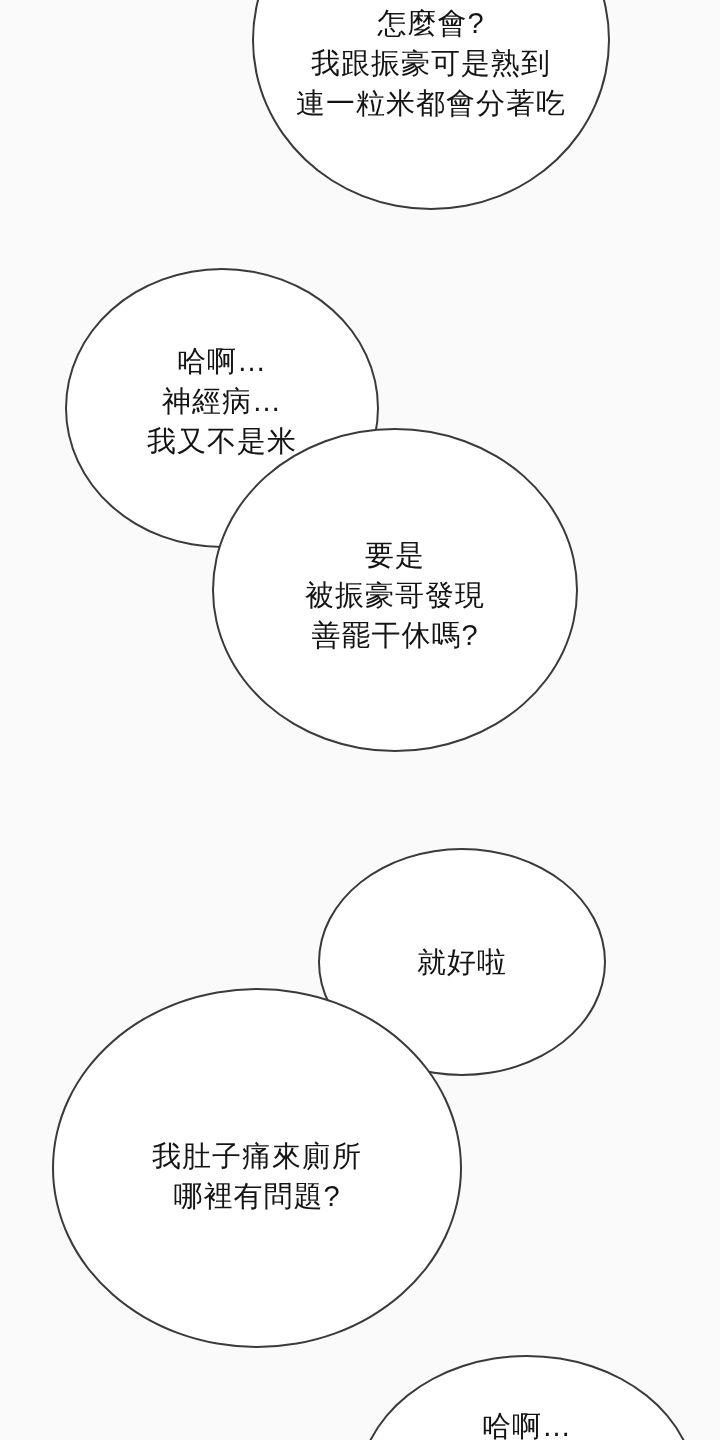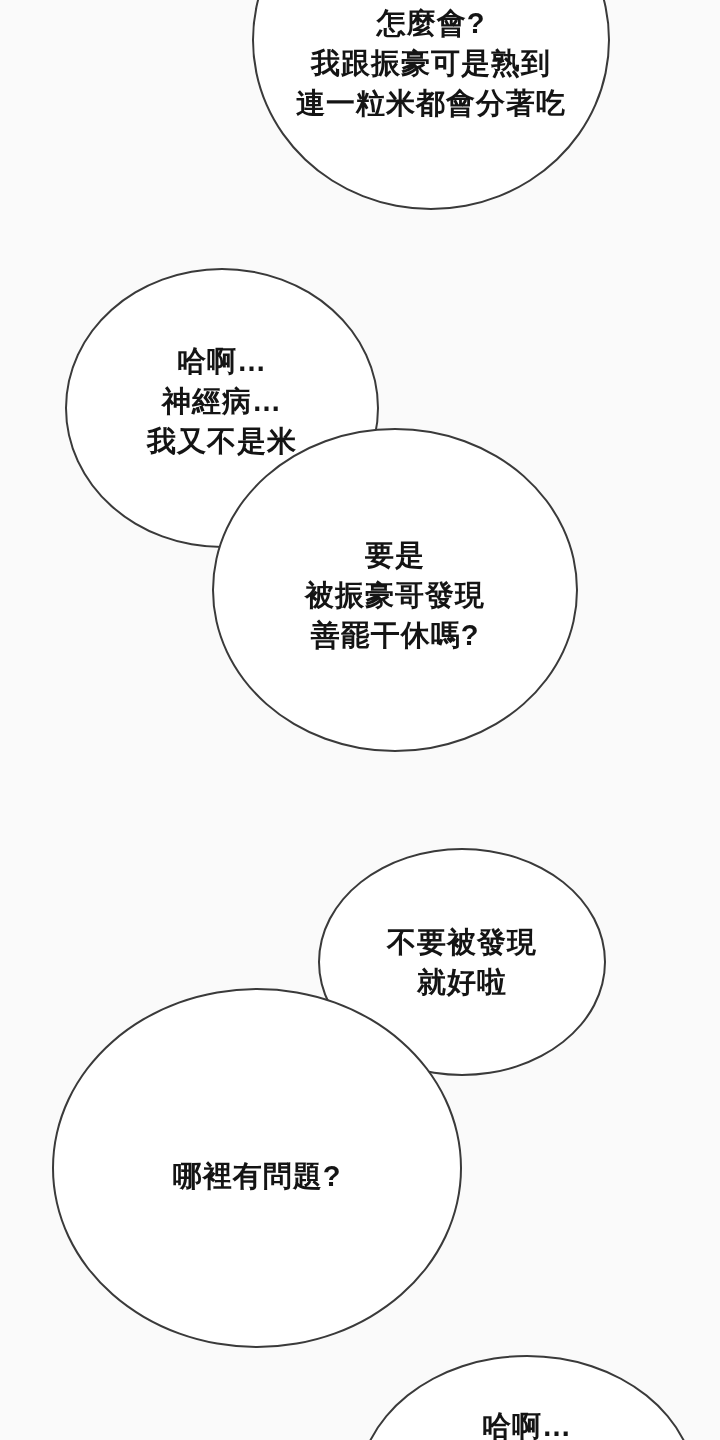--- a/index.html
+++ b/index.html
@@ -29,21 +29,21 @@
     display: flex;
     flex-direction: column;
     align-items: center;
     justify-content: center;
   }
   .bubble-text {
     text-align: center;
     color: var(--text, #141414);
     font-size: 29px;
     line-height: 1.38;
-    font-weight: 700;
+    font-weight: 400;
     letter-spacing: 1px;
     white-space: nowrap;
   }
 </style>
 </head>
 <body>
 
 <div class="page">
 
   <div class="bubble" style="left:252px; top:-130px; width:358px; height:340px; padding-top:46px;">
@@ -65,27 +65,27 @@
   <div class="bubble" style="left:212px; top:428px; width:366px; height:324px; padding-top:10px;">
     <div class="bubble-text">
       <div>要是</div>
       <div>被振豪哥發現</div>
       <div>善罷干休嗎?</div>
     </div>
   </div>
 
   <div class="bubble" style="left:318px; top:848px; width:288px; height:228px;">
     <div class="bubble-text">
-      <div>不要被發現</div>
       <div>就好啦</div>
     </div>
   </div>
 
   <div class="bubble" style="left:52px; top:988px; width:410px; height:360px; padding-top:16px;">
     <div class="bubble-text">
+      <div>我肚子痛來廁所</div>
       <div>哪裡有問題?</div>
     </div>
   </div>
 
   <div class="bubble" style="left:357px; top:1355px; width:340px; height:272px; padding-bottom:130px;">
     <div class="bubble-text">
       <div>哈啊…</div>
     </div>
   </div>
 

